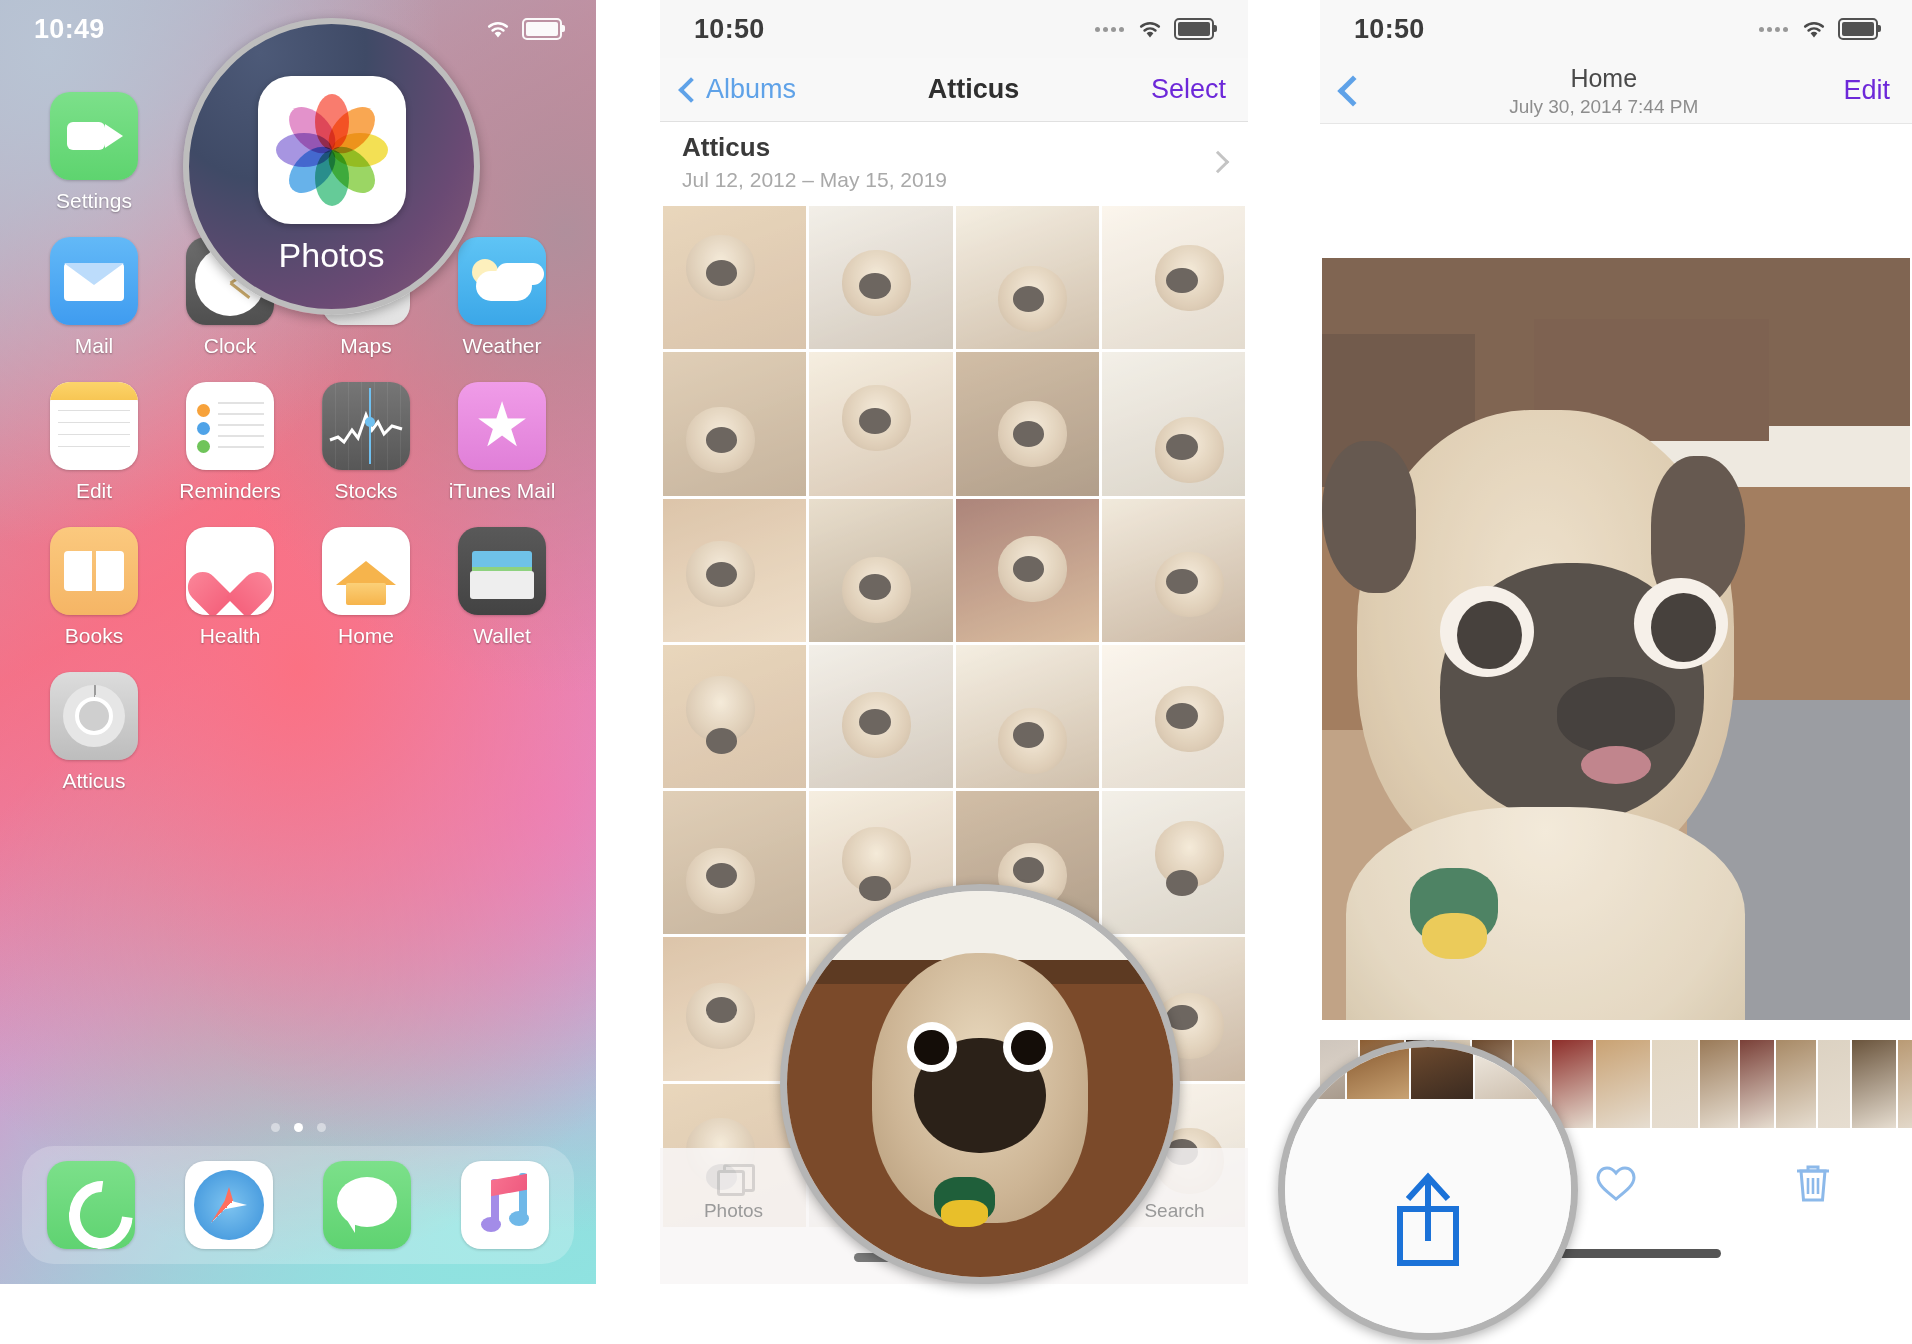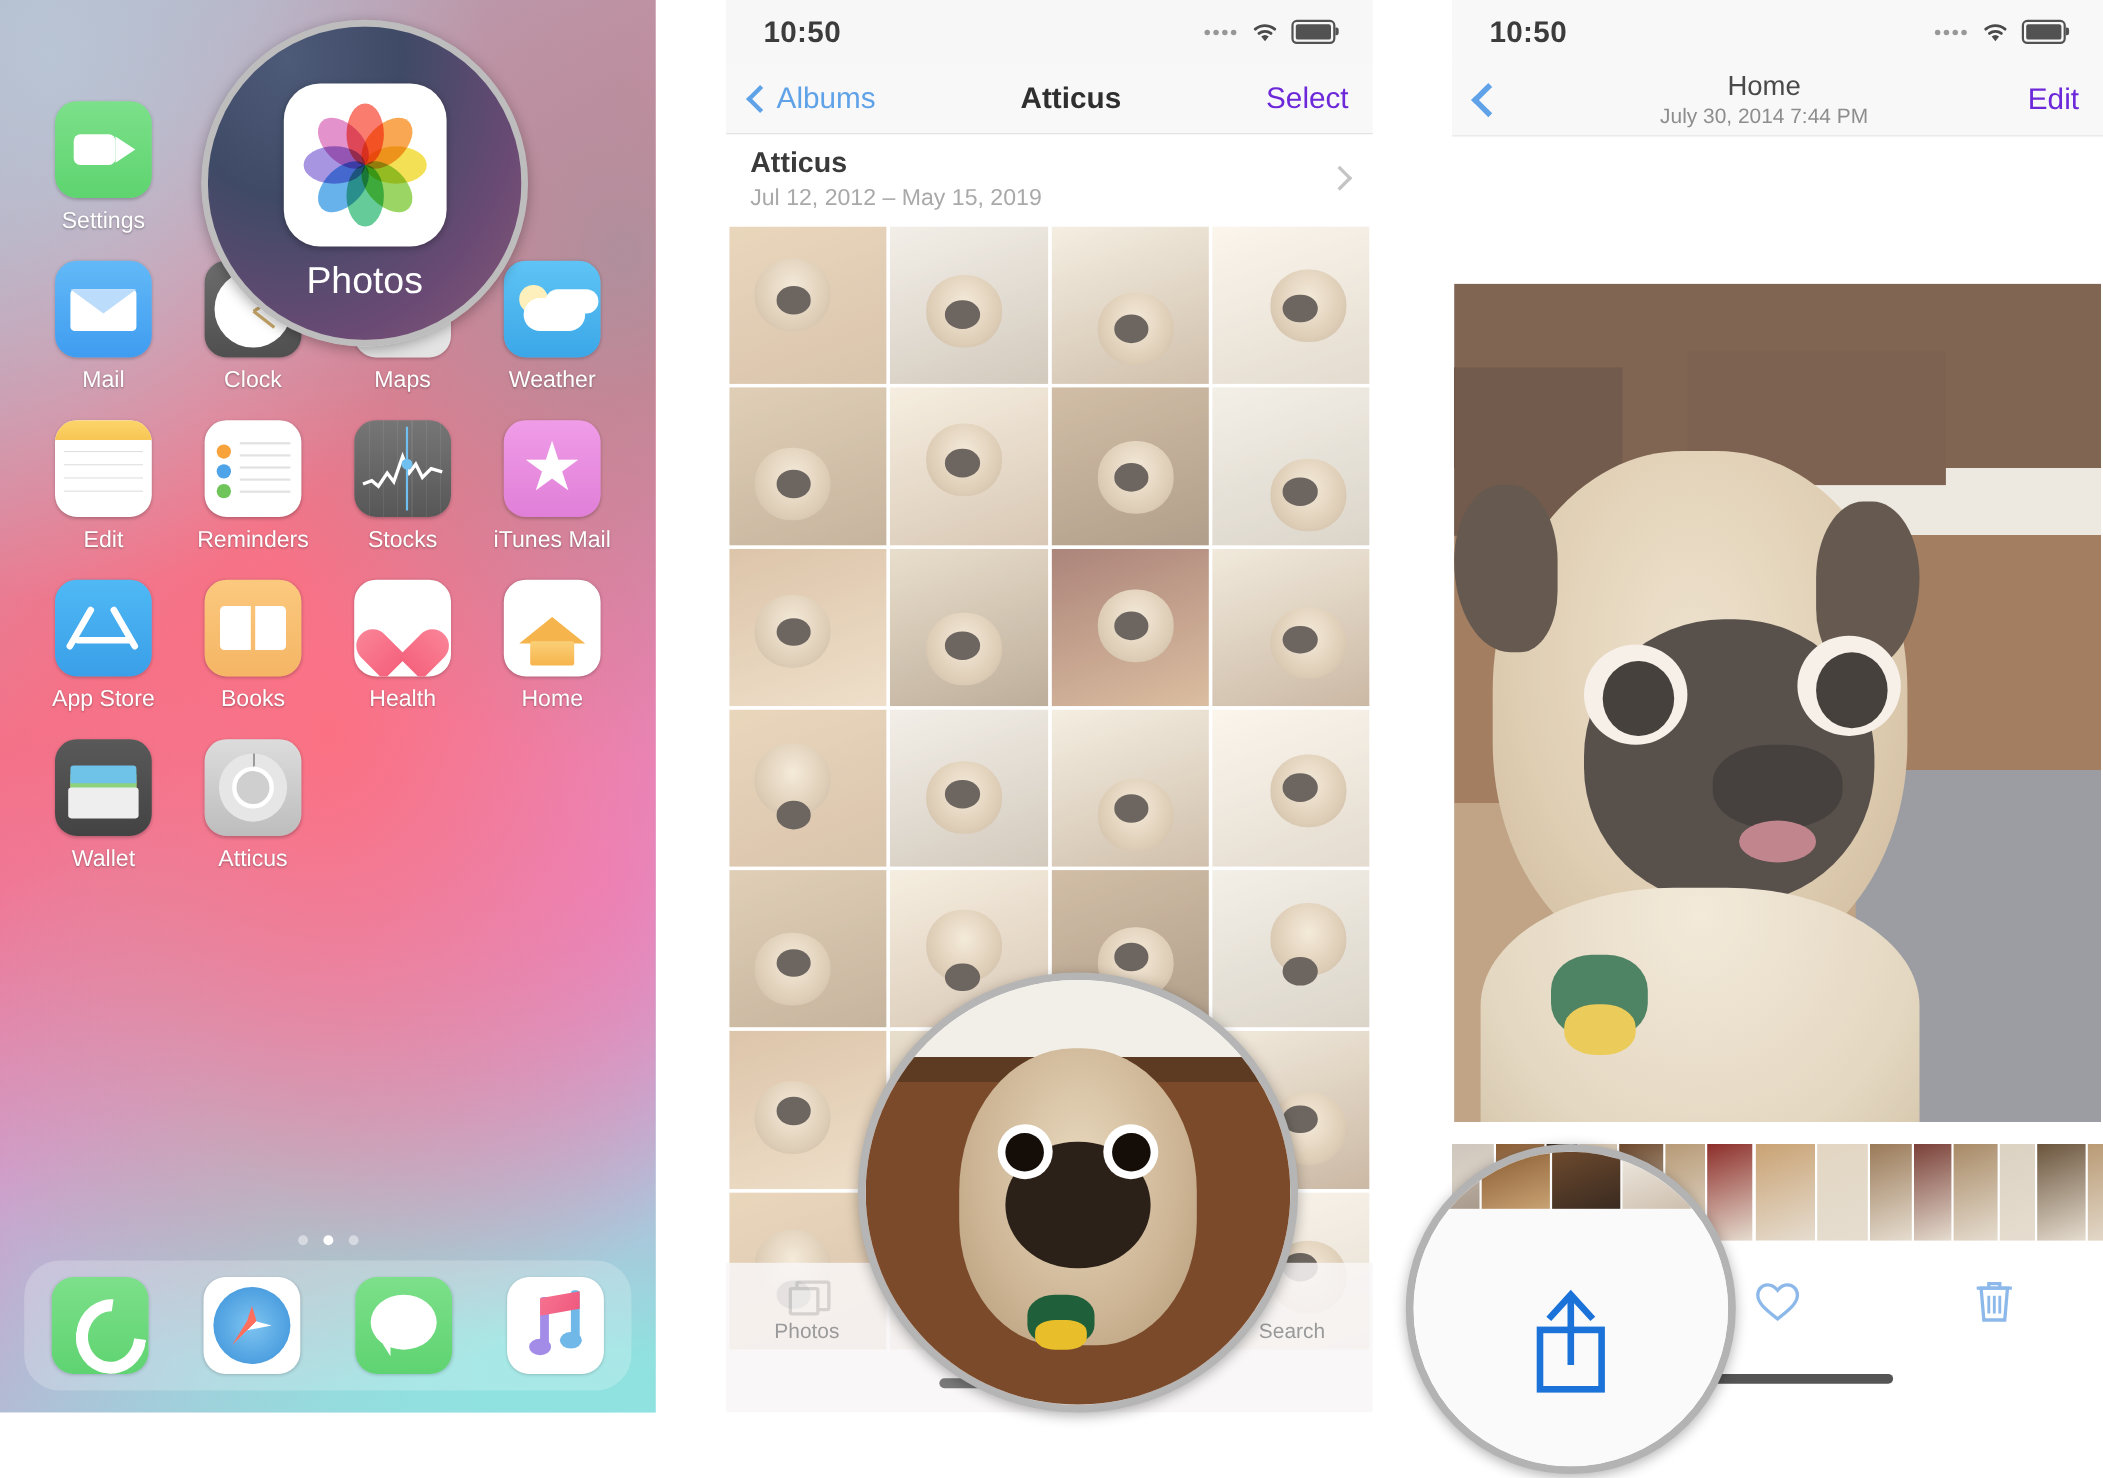--- a/index.html
+++ b/index.html
@@ -192,20 +192,35 @@
 
   #bubble-share{left:1278px;top:1040px;width:300px;height:300px;border-width:7px;border-color:#b3b3b3;background:#fafafa;}
 </style>
 </head>
 <body>
 
 <div class="stage">
 
   <div class="phone" id="panel-home">
 
+    <div class="statusbar">
+      <div class="sb-time">10:49</div>
+      <div class="sb-right" style="color:#fff">
+        <span class="wifi">
+          <svg width="26" height="19" viewBox="0 0 26 19">
+              <path d="M13 17.5l3.4-4.3a5.3 5.3 0 0 0-6.8 0z" fill="#fff"></path>
+              <path d="M4.2 6.5a13.5 13.5 0 0 1 17.6 0" stroke="#fff" stroke-width="2.6" fill="none" stroke-linecap="round"></path>
+              <path d="M7.6 10.4a8.6 8.6 0 0 1 10.8 0" stroke="#fff" stroke-width="2.6" fill="none" stroke-linecap="round"></path>
+            </svg>
+        </span>
+        <span class="batt">
+            <b></b>
+          </span>
+      </div>
+    </div>
 
     <div class="appgrid">
 
       <div class="app">
         <div class="ico ic-facetime"></div>
         <div class="lbl">Settings</div>
       </div>
       <div class="app" style="visibility:hidden">
         <div class="ico"></div>
         <div class="lbl">Calendar</div>
@@ -258,26 +273,20 @@
             <line x1="48" y1="6" x2="48" y2="82" stroke="#6fc0f0" stroke-width="2"></line>
             <circle cx="48" cy="40" r="5" fill="#6fc0f0"></circle>
           </svg>
         </div>
         <div class="lbl">Stocks</div>
       </div>
 
       <div class="app">
         <div class="ico ic-itunes"></div>
         <div class="lbl">iTunes Mail</div>
-      </div>
-      <div class="app">
-        <div class="ico ic-appstore">
-            <s></s>
-          </div>
-        <div class="lbl">App Store</div>
       </div>
       <div class="app">
         <div class="ico ic-books"></div>
         <div class="lbl">Books</div>
       </div>
       <div class="app">
         <div class="ico ic-health"></div>
         <div class="lbl">Health</div>
       </div>
 

